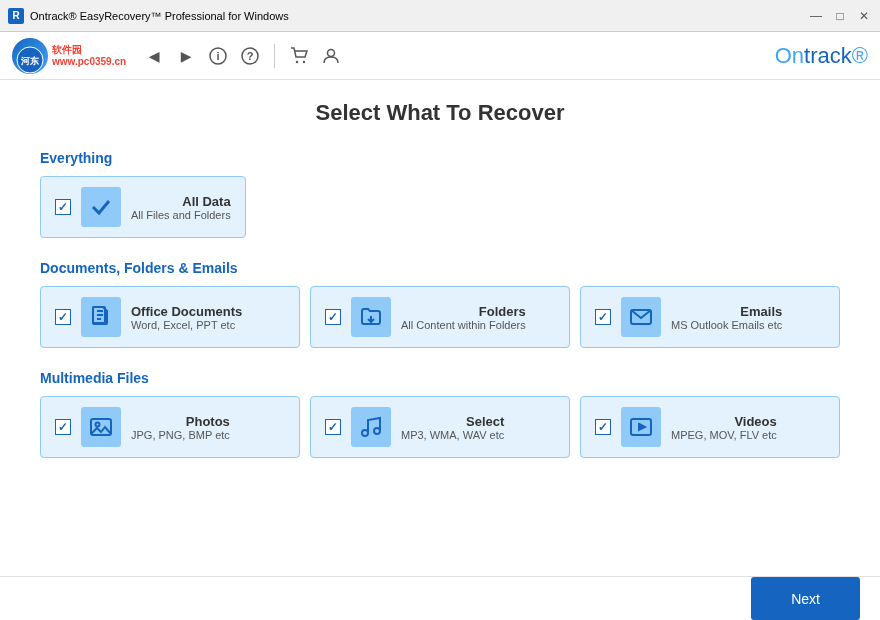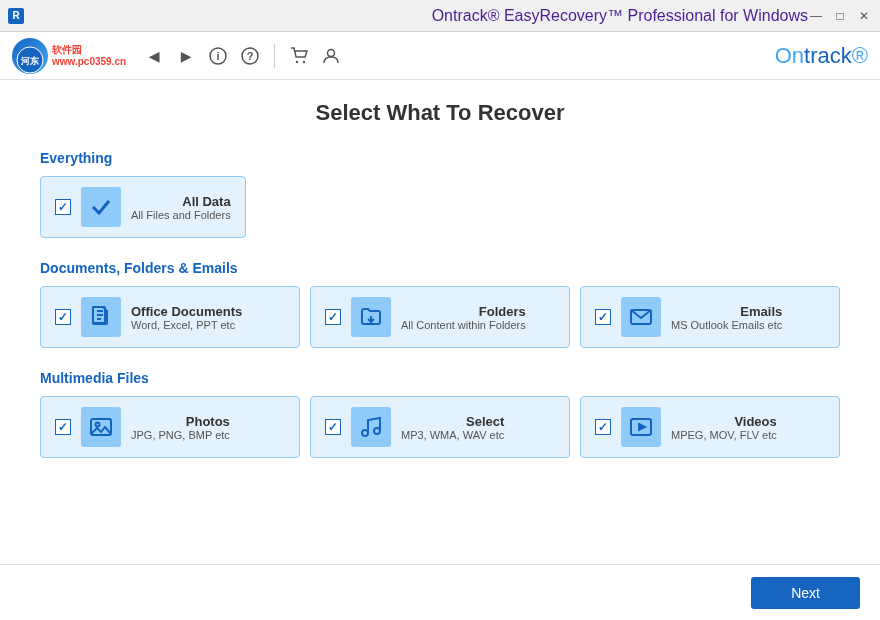--- a/index.html
+++ b/index.html
@@ -31,23 +31,23 @@
       border-radius: 2px;
       display: flex;
       align-items: center;
       justify-content: center;
       color: white;
       font-size: 10px;
       font-weight: bold;
     }
     .title-bar-text {
       flex: 1;
-      text-align: right;
-      font-size: 16px;
-      color: #4c1d95;
+      text-align: left;
+      font-size: 11px;
+      color: #000000;
     }
     .title-bar-controls {
       display: flex;
       gap: 8px;
     }
     .title-bar-btn {
       width: 16px;
       height: 16px;
       display: flex;
       align-items: center;
@@ -225,25 +225,24 @@
     }
     .option-sublabel {
       font-size: 11px;
       color: #555;
     }
 
     .section-gap { margin-top: 22px; }
 
     
     .footer {
-      height: 56px;
+      height: 44px;
       background: #fff;
       border-top: 1px solid #e0e0e0;
       display: flex;
-      align-items: center;
       justify-content: flex-end;
       padding: 0 20px;
       flex-shrink: 0;
     }
     .next-btn {
       background: #1565c0;
       color: white;
       border: none;
       border-radius: 3px;
       padding: 8px 40px;

